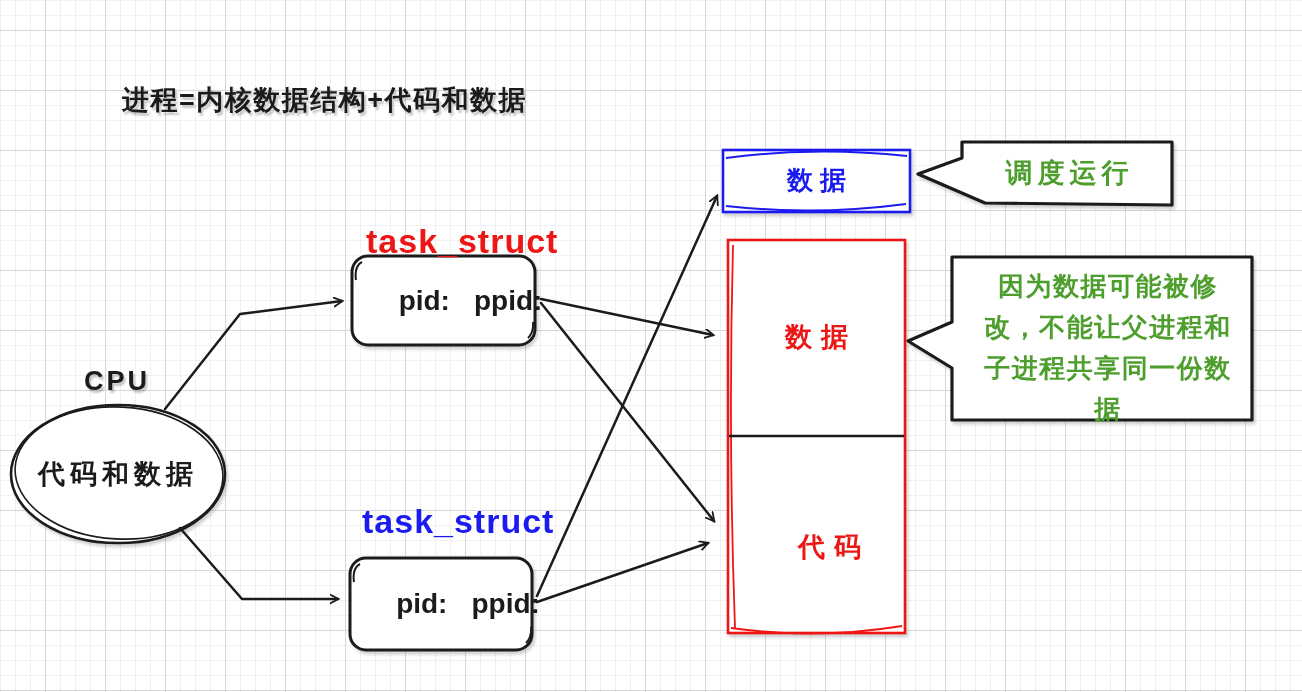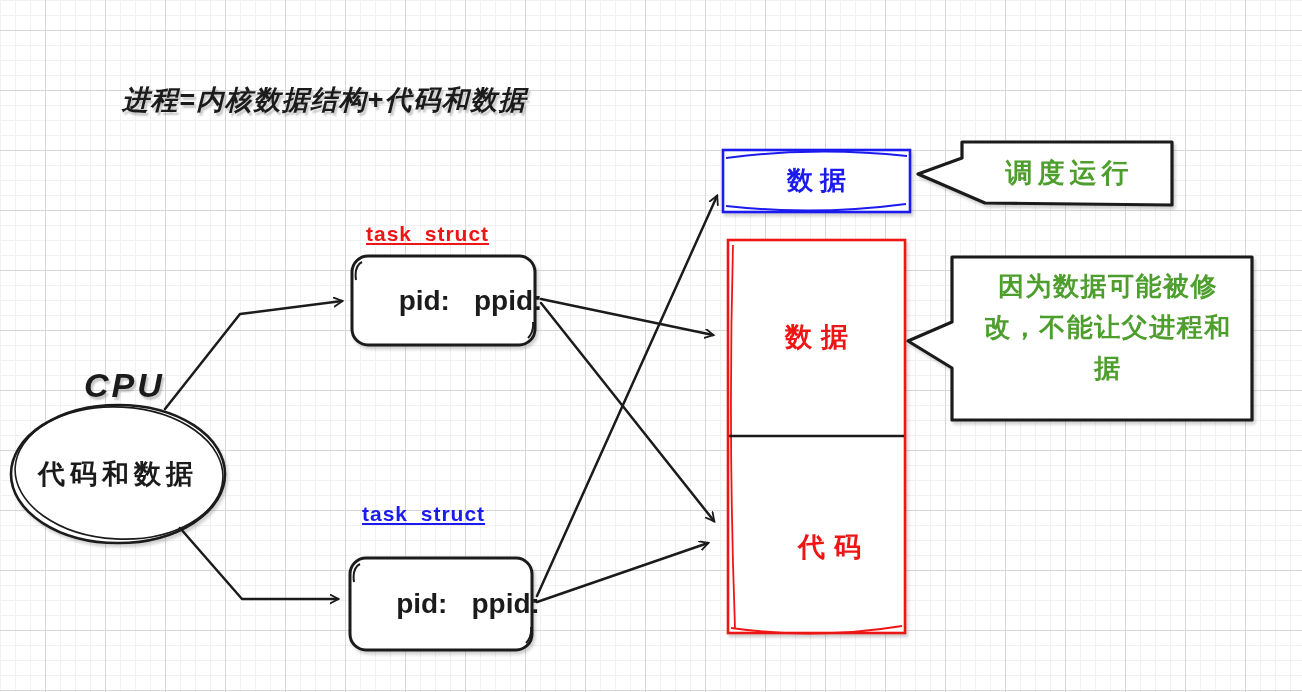--- a/index.html
+++ b/index.html
@@ -12,26 +12,26 @@
       linear-gradient(90deg,#d7d7d7 1px, transparent 1px),
       linear-gradient(#f2f0f0 1px, transparent 1px),
       linear-gradient(90deg,#f2f0f0 1px, transparent 1px);
     background-size:60px 60px,60px 60px,15px 15px,15px 15px;
     background-position:0 30px,45px 0,0 0,0 0;
   }
   :root{
     --red:#ee1515; --blue:#1b1bf0; --green:#4d9e2d; --ink:#1b1b1b;
   }
   .txt{position:absolute;white-space:nowrap;color:var(--ink);}
-  .ink-shadow{text-shadow:2px 3px 2px rgba(70,70,70,0.30);font-style:italic;}
+  .ink-shadow{text-shadow:2px 3px 2px rgba(70,70,70,0.30);}
   .center{display:flex;align-items:center;justify-content:center;text-align:center;}
   #title{left:122px;top:82px;font-size:27px;font-weight:bold;letter-spacing:1.5px;}
-  #cpu-label{left:84px;top:366px;font-size:34px;font-weight:bold;letter-spacing:3px;}
+  #cpu-label{left:84px;top:366px;font-size:27px;font-weight:bold;letter-spacing:3px;}
   #scheduler-text{left:28px;top:456px;width:180px;height:36px;font-size:27px;font-weight:bold;letter-spacing:5px;}
-  .ts-label{font-size:21px;font-weight:bold;letter-spacing:1px;text-decoration:underline;}
+  .ts-label{font-size:34px;font-weight:bold;letter-spacing:1px;}
   #ts1-label{left:366px;top:222px;color:var(--red);}
   #ts2-label{left:362px;top:502px;color:var(--blue);}
   .fields{position:absolute;display:flex;align-items:center;justify-content:center;gap:24px;
           font-size:28px;font-weight:bold;color:var(--ink);padding-left:27px;}
   #ts1-fields{left:352px;top:256px;width:183px;height:89px;}
   #ts2-fields{left:350px;top:558px;width:182px;height:92px;}
   #cow-box-label{left:723px;top:150px;width:187px;height:60px;font-size:26px;font-weight:bold;
                  color:var(--blue);letter-spacing:7px;padding-left:7px;box-sizing:border-box;}
   #data-label{left:728px;top:314px;width:177px;height:46px;font-size:27px;font-weight:bold;
               color:var(--red);letter-spacing:9px;padding-left:9px;box-sizing:border-box;}
@@ -116,14 +116,15 @@
 
 <div id="cow-box-label" class="txt center">数据</div>
 <div id="data-label" class="txt center">数据</div>
 <div id="code-label" class="txt center">代码</div>
 
 <div id="cow-callout-label" class="txt center">调度运行</div>
 
 <div id="explanation">
   <div>因为数据可能被修</div>
   <div>改，不能让父进程和</div>
+  <div>子进程共享同一份数</div>
   <div>据</div>
 </div>
 
 </body></html>

